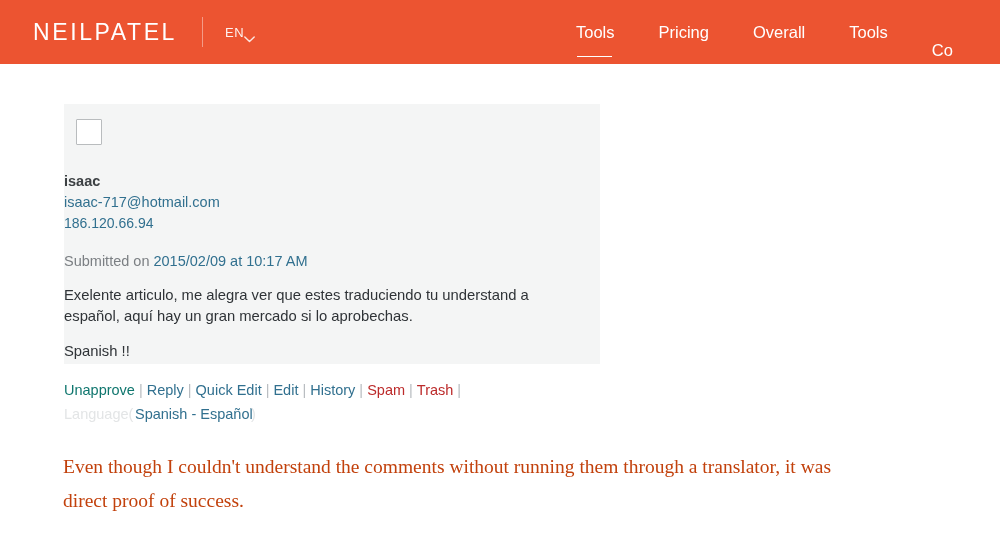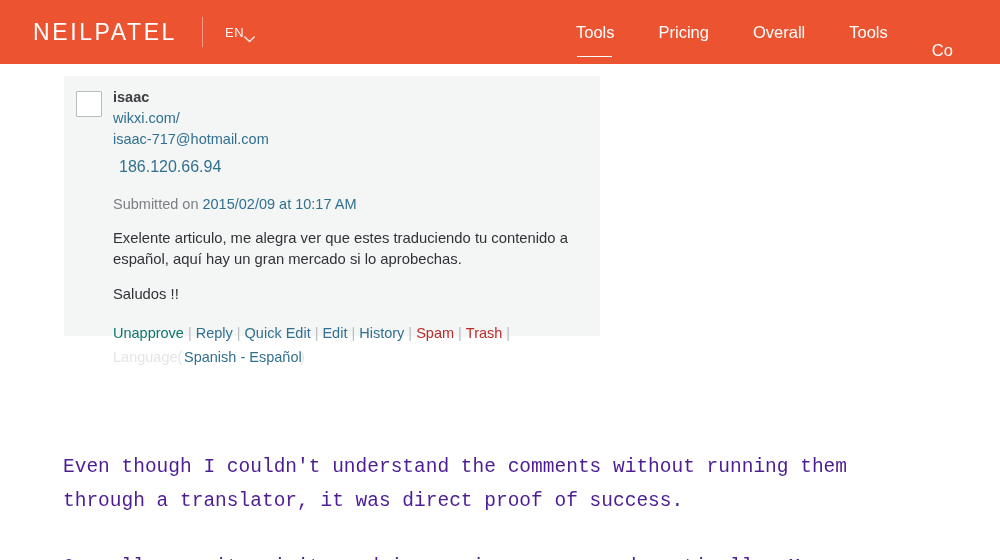--- a/index.html
+++ b/index.html
@@ -102,27 +102,28 @@
     position: relative;
     width: 1000px;
     height: 496px;
     background: #ffffff;
   }
 
   
   .comment-card {
     position: absolute;
     left: 64px;
-    top: 12px;
+    top: 40px;
     width: 536px;
     height: 260px;
     background: #f4f5f5;
     display: flex;
     box-sizing: border-box;
     padding: 8px 0 0 0;
+    flex-direction: column;
   }
   .comment-checkbox-col {
     width: 49px;
     flex: 0 0 49px;
     padding-top: 7px;
     display: flex;
     justify-content: center;
   }
   .comment-checkbox {
     width: 26px;
@@ -149,26 +150,26 @@
     display: block;
     font-size: 14.5px;
     color: #31708f;
     line-height: 21px;
     text-decoration: none;
     cursor: pointer;
     margin: 0;
   }
   .author-ip {
     display: block;
-    font-size: 16px;
+    font-size: 14px;
     color: #31708f;
     line-height: 21px;
     text-decoration: none;
     cursor: pointer;
-    margin: 6px;
+    margin: 0;
   }
   .submitted-row {
     margin-top: 17px;
     font-size: 14.5px;
     line-height: 20px;
     color: #7b7f83;
   }
   .submitted-link {
     color: #31708f;
     text-decoration: none;
@@ -235,23 +236,23 @@
     font-size: 14.5px;
   }
 
   
   .article-para {
     position: absolute;
     left: 63px;
     width: 790px;
     font-size: 19.5px;
     line-height: 34px;
-    color: #4c1d95;
-    margin: 0;
-    font-family: Liberation Mono, monospace;
+    color: #c2410c;
+    margin: 0;
+    font-family: Liberation Serif, serif;
   }
   .article-para.p1 { top: 386px; }
   .article-para.p2 { top: 486px; }
 </style>
 </head>
 <body>
 
 <header class="site-header">
 
   <div class="brand-block">
@@ -284,34 +285,33 @@
   <section class="comment-card">
 
     <div class="comment-checkbox-col">
       <div class="comment-checkbox"></div>
     </div>
 
     <div class="comment-main">
 
       <div class="author-name">isaac</div>
 
-      <a class="author-link">wikxi.com/</a>
 
       <a class="author-link">isaac-717@hotmail.com</a>
 
       <a class="author-ip">186.120.66.94</a>
 
       <div class="submitted-row">
         <span>Submitted on</span>
         <a class="submitted-link">2015/02/09 at 10:17 AM</a>
       </div>
 
-      <p class="comment-text">Exelente articulo, me alegra ver que estes traduciendo tu contenido a español, aquí hay un gran mercado si lo aprobechas.</p>
-
-      <p class="comment-text second">Saludos !!</p>
+      <p class="comment-text">Exelente articulo, me alegra ver que estes traduciendo tu understand a español, aquí hay un gran mercado si lo aprobechas.</p>
+
+      <p class="comment-text second">Spanish !!</p>
 
       <div class="comment-actions">
         <a class="act act-unapprove">Unapprove</a><span class="act-sep">|</span><a class="act act-blue">Reply</a><span class="act-sep">|</span><a class="act act-blue">Quick Edit</a><span class="act-sep">|</span><a class="act act-blue">Edit</a><span class="act-sep">|</span><a class="act act-blue">History</a><span class="act-sep">|</span><a class="act act-red">Spam</a><span class="act-sep">|</span><a class="act act-red">Trash</a><span class="act-sep">|</span>
 
         <div class="lang-line">
           <span class="lang-label">Language(</span>
           <a class="lang-value">Spanish - Español</a>
           <span class="lang-paren-close">)</span>
         </div>
       </div>

